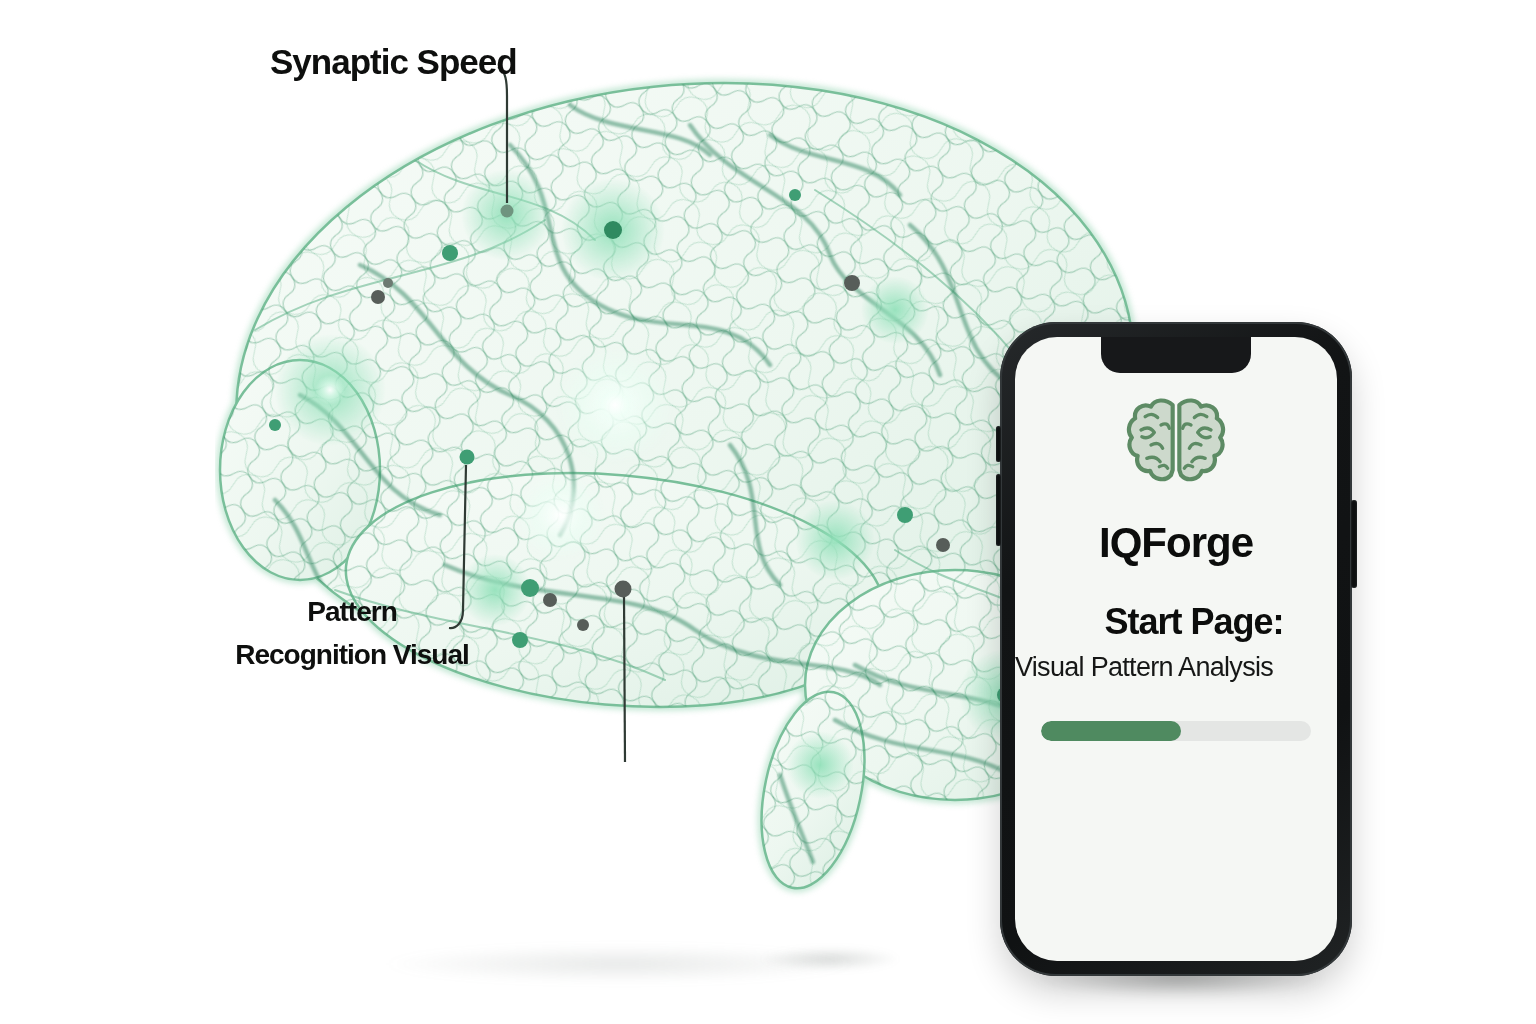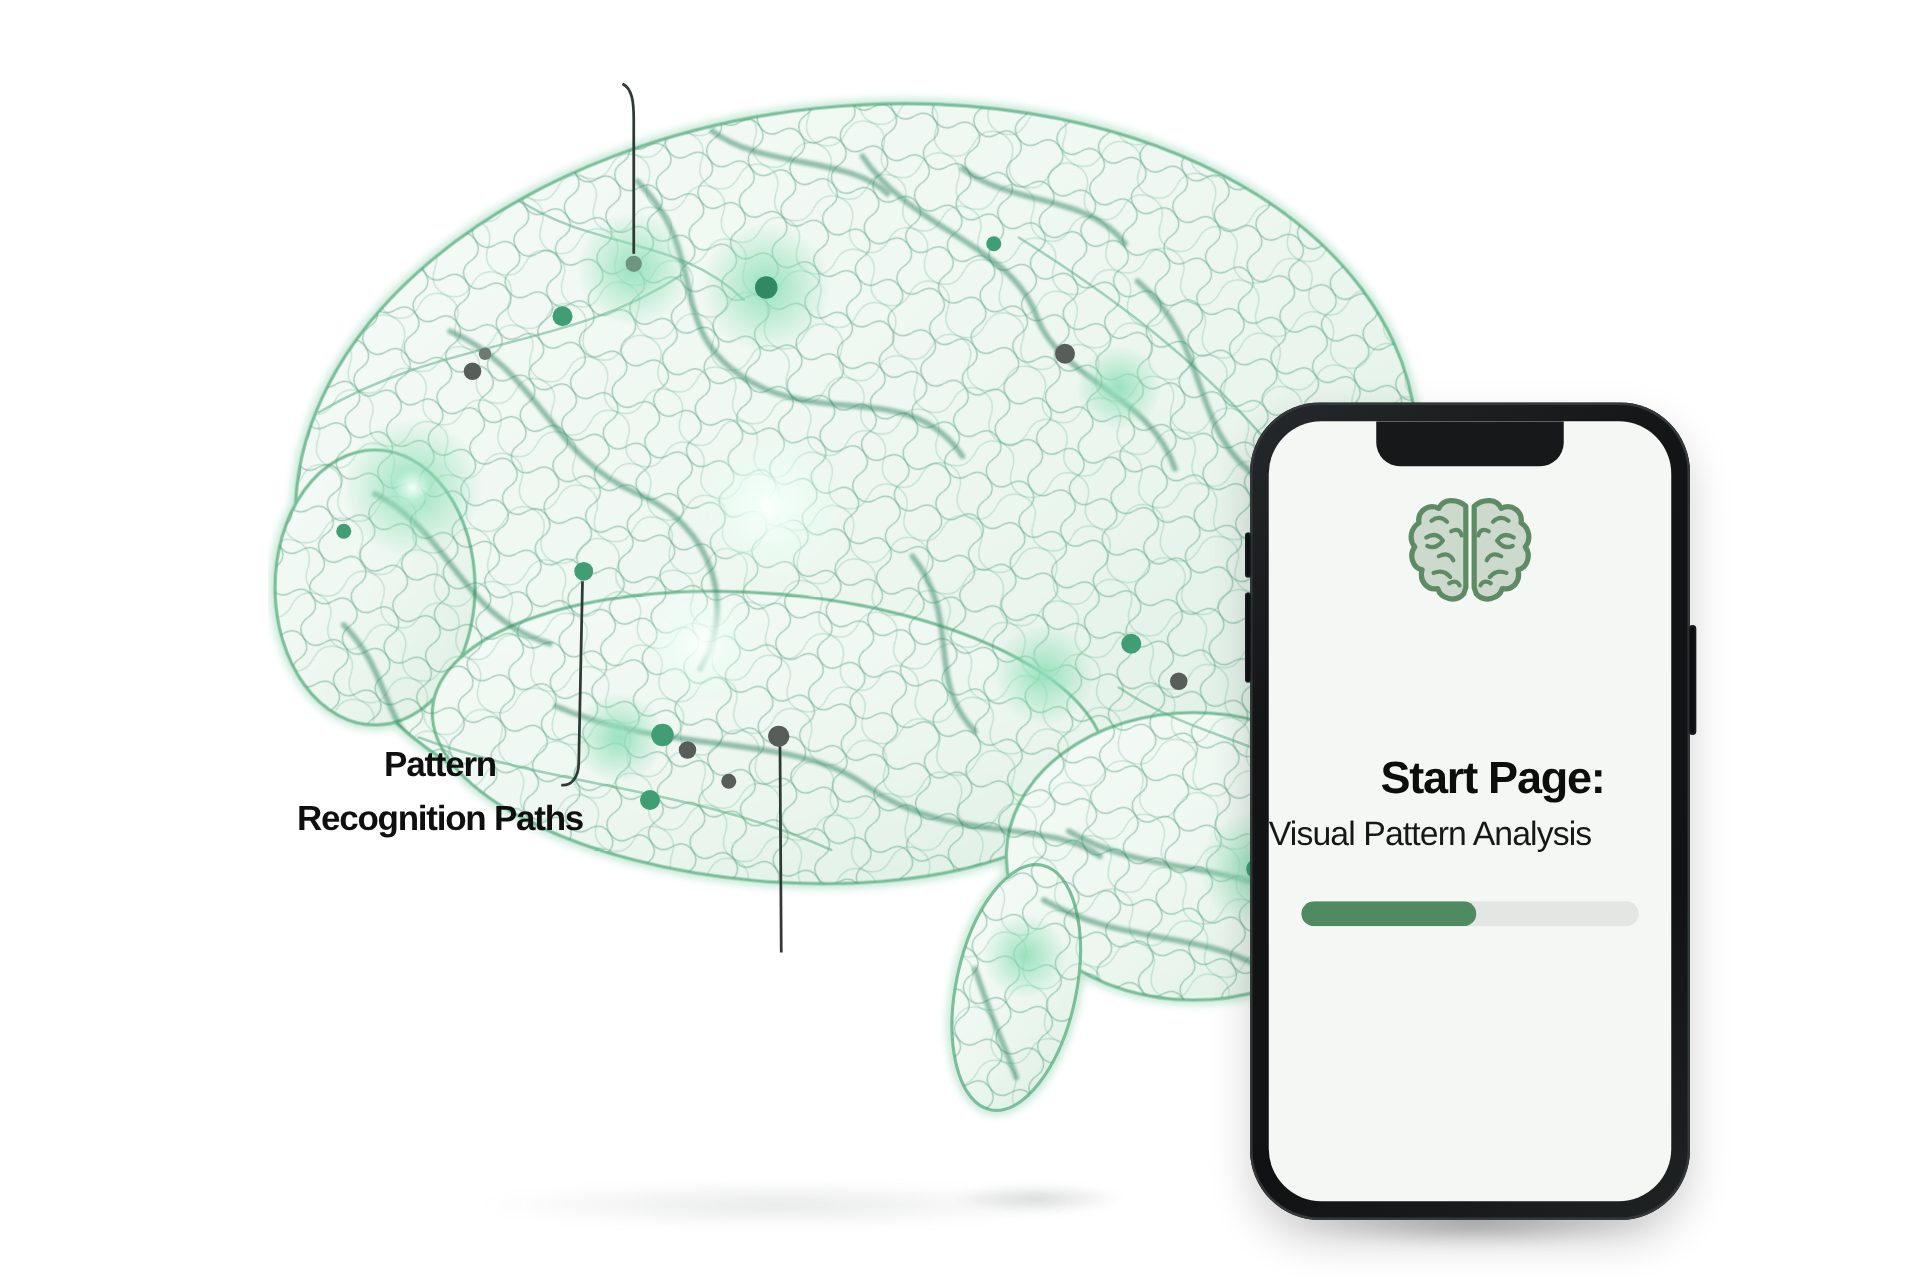--- a/index.html
+++ b/index.html
@@ -209,23 +209,24 @@
     <g fill="none" stroke="#2f3a34" stroke-width="2.2">
       <path d="M498,67 C506,71 507,82 507,96 L507,203"></path>
       <path d="M466,465 C465,520 464,575 463,610 C463,623 456,629 449,628"></path>
       <path d="M624,597 L625,762"></path>
     </g>
     <circle cx="507" cy="211" r="6.5" fill="#6f947f"></circle>
     <circle cx="467" cy="457" r="7.5" fill="#3f9e74"></circle>
     <circle cx="623" cy="589" r="8.5" fill="#575d59"></circle>
   </svg>
 
+  <div class="fig-label label-synaptic">Synaptic Speed</div>
   <div class="fig-label label-pattern">
     <div>Pattern</div>
-    <div>Recognition Paths</div>
+    <div>Recognition Visual</div>
   </div>
 
   <div class="phone">
     <div class="side-btn btn-vol-up"></div>
     <div class="side-btn btn-vol-down"></div>
     <div class="side-btn btn-power"></div>
 
     <div class="screen">
       <div class="notch"></div>
 
@@ -244,20 +245,21 @@
             <path d="M18,42 Q28,36 34,45 Q27,54 19,50"></path>
             <path d="M30,60 Q40,55 44,64"></path>
             <path d="M25,76 Q35,72 41,80"></path>
             <path d="M42,36 Q50,32 52,40"></path>
             <path d="M40,86 Q47,82 50,88"></path>
           </g>
         </g>
         <use href="#hemi" transform="translate(120,0) scale(-1,1)"></use>
       </svg>
 
+      <div class="app-name">IQForge</div>
       <div class="screen-heading">Start Page:</div>
       <div class="screen-subheading">Visual Pattern Analysis</div>
 
       <div class="progress-track">
         <div class="progress-fill" style="width: 52%;"></div>
       </div>
     </div>
   </div>
 
 </div>

